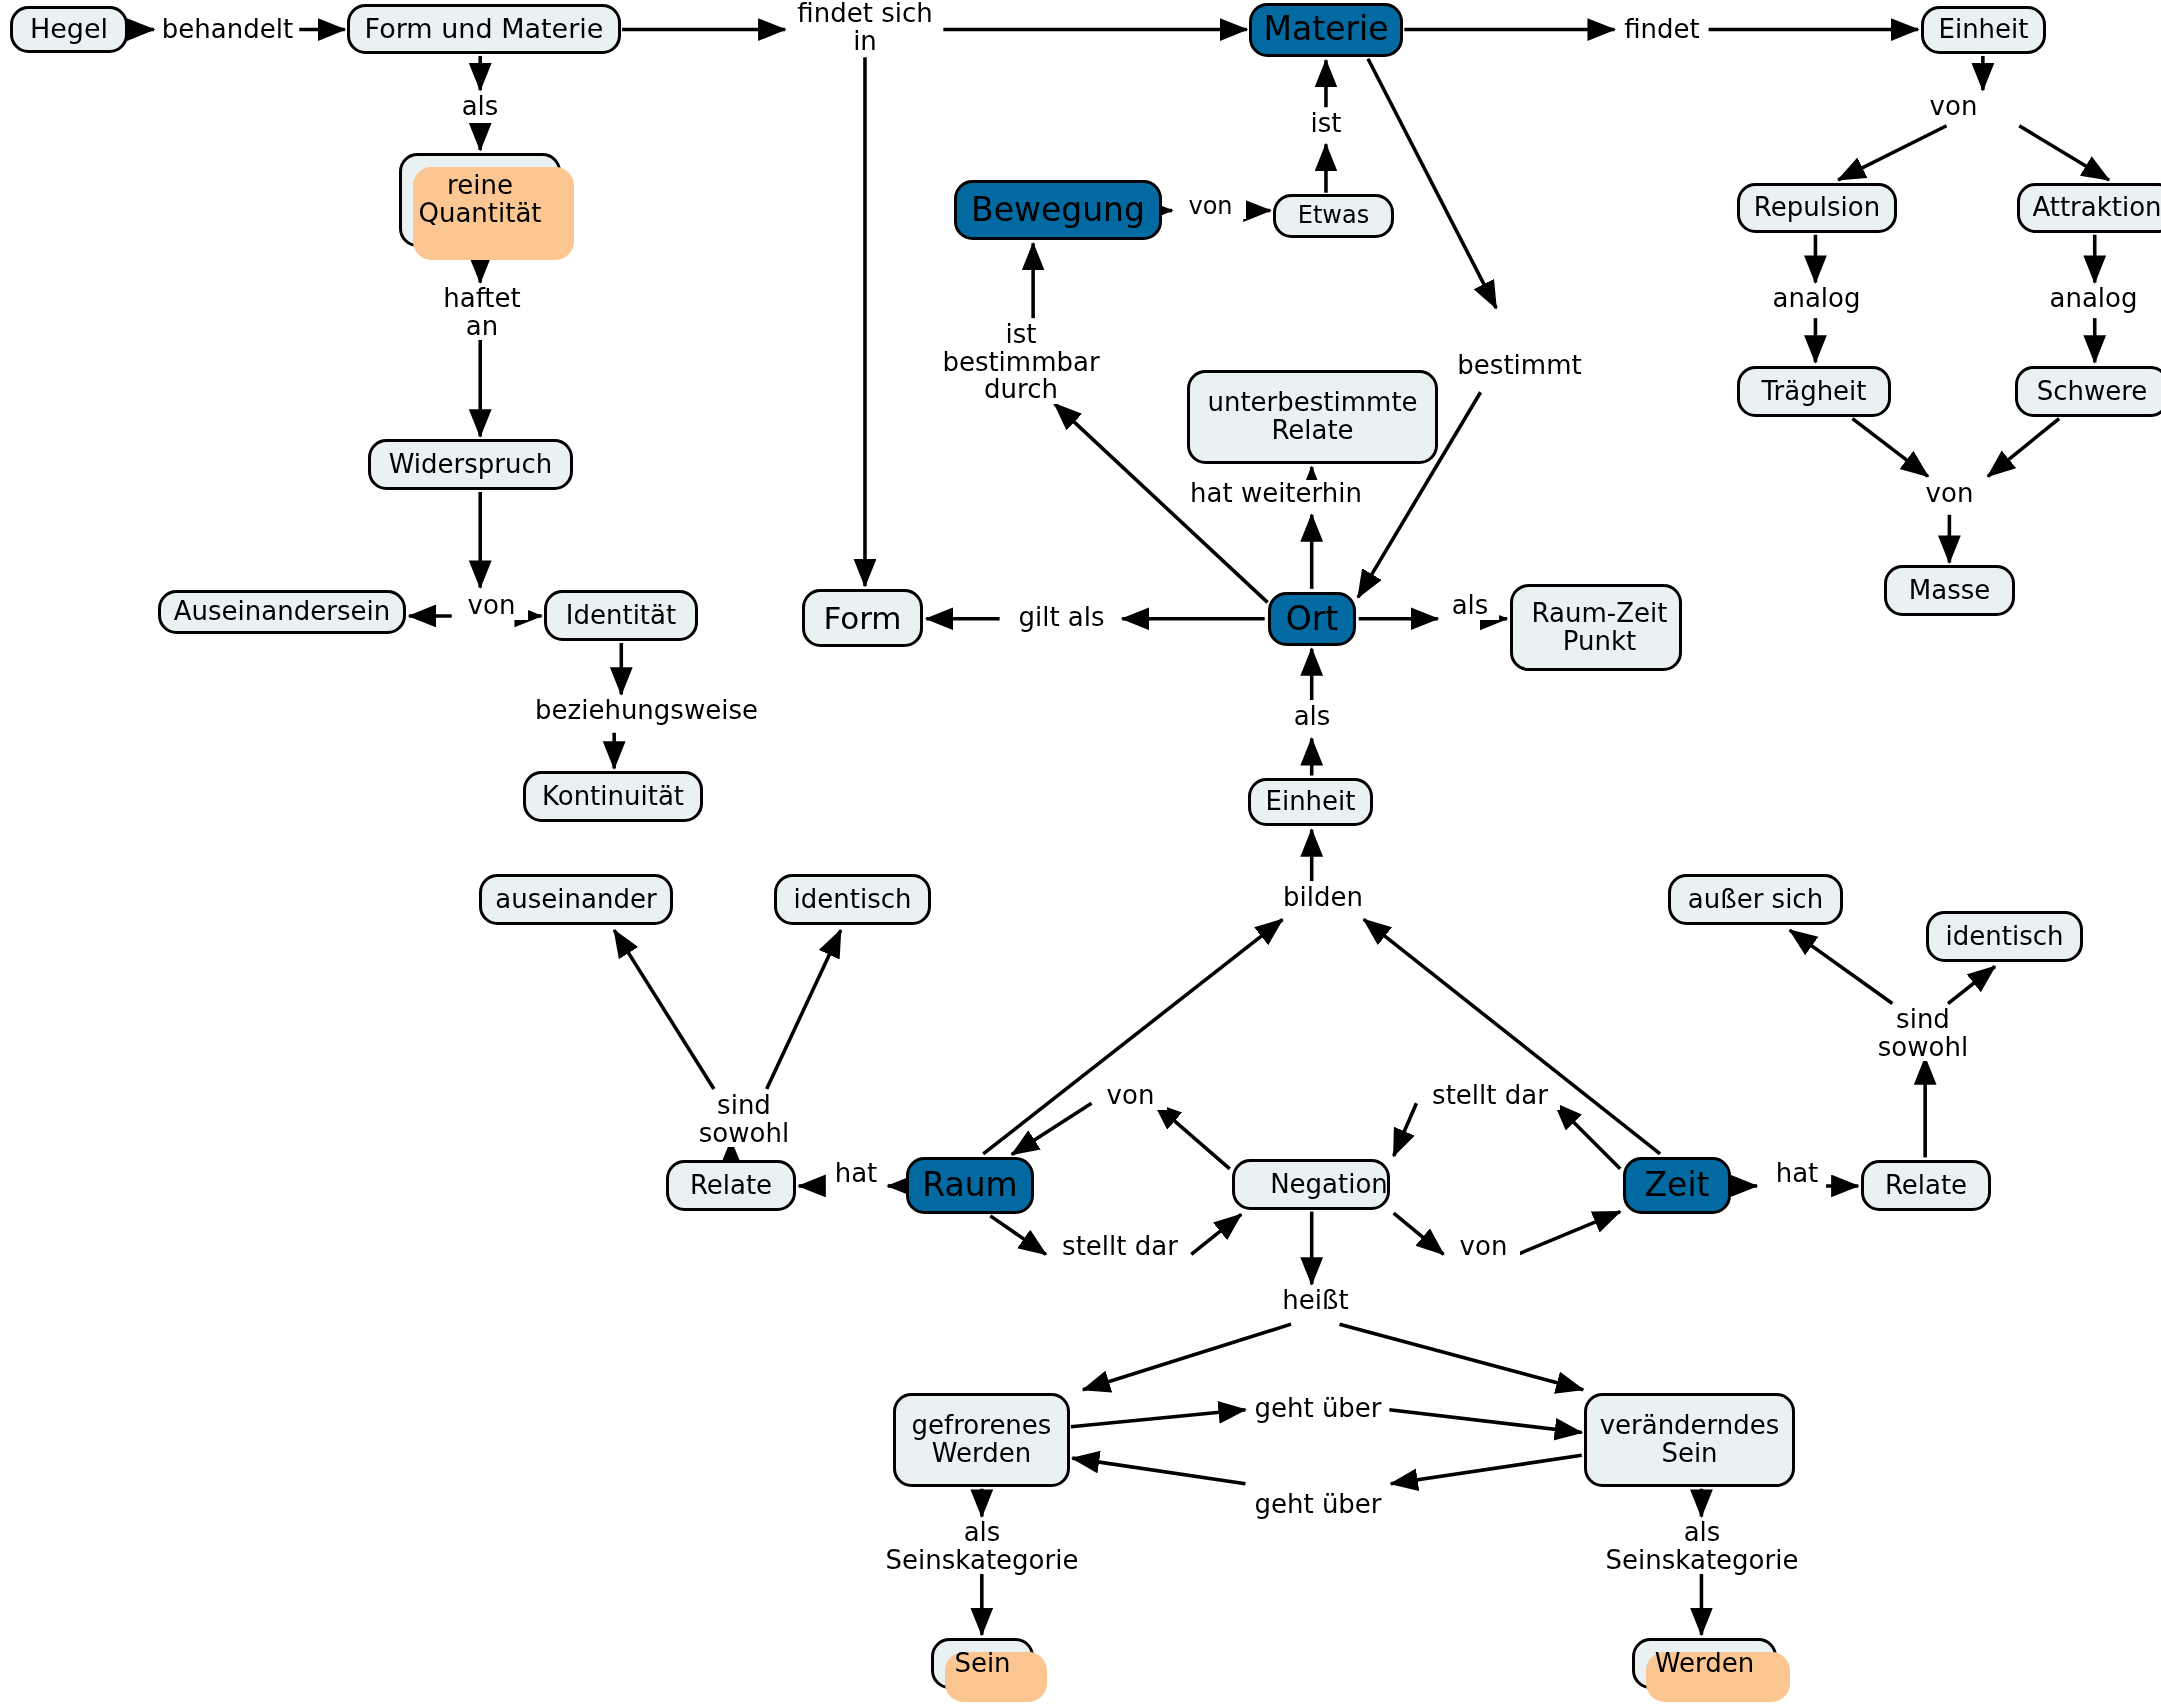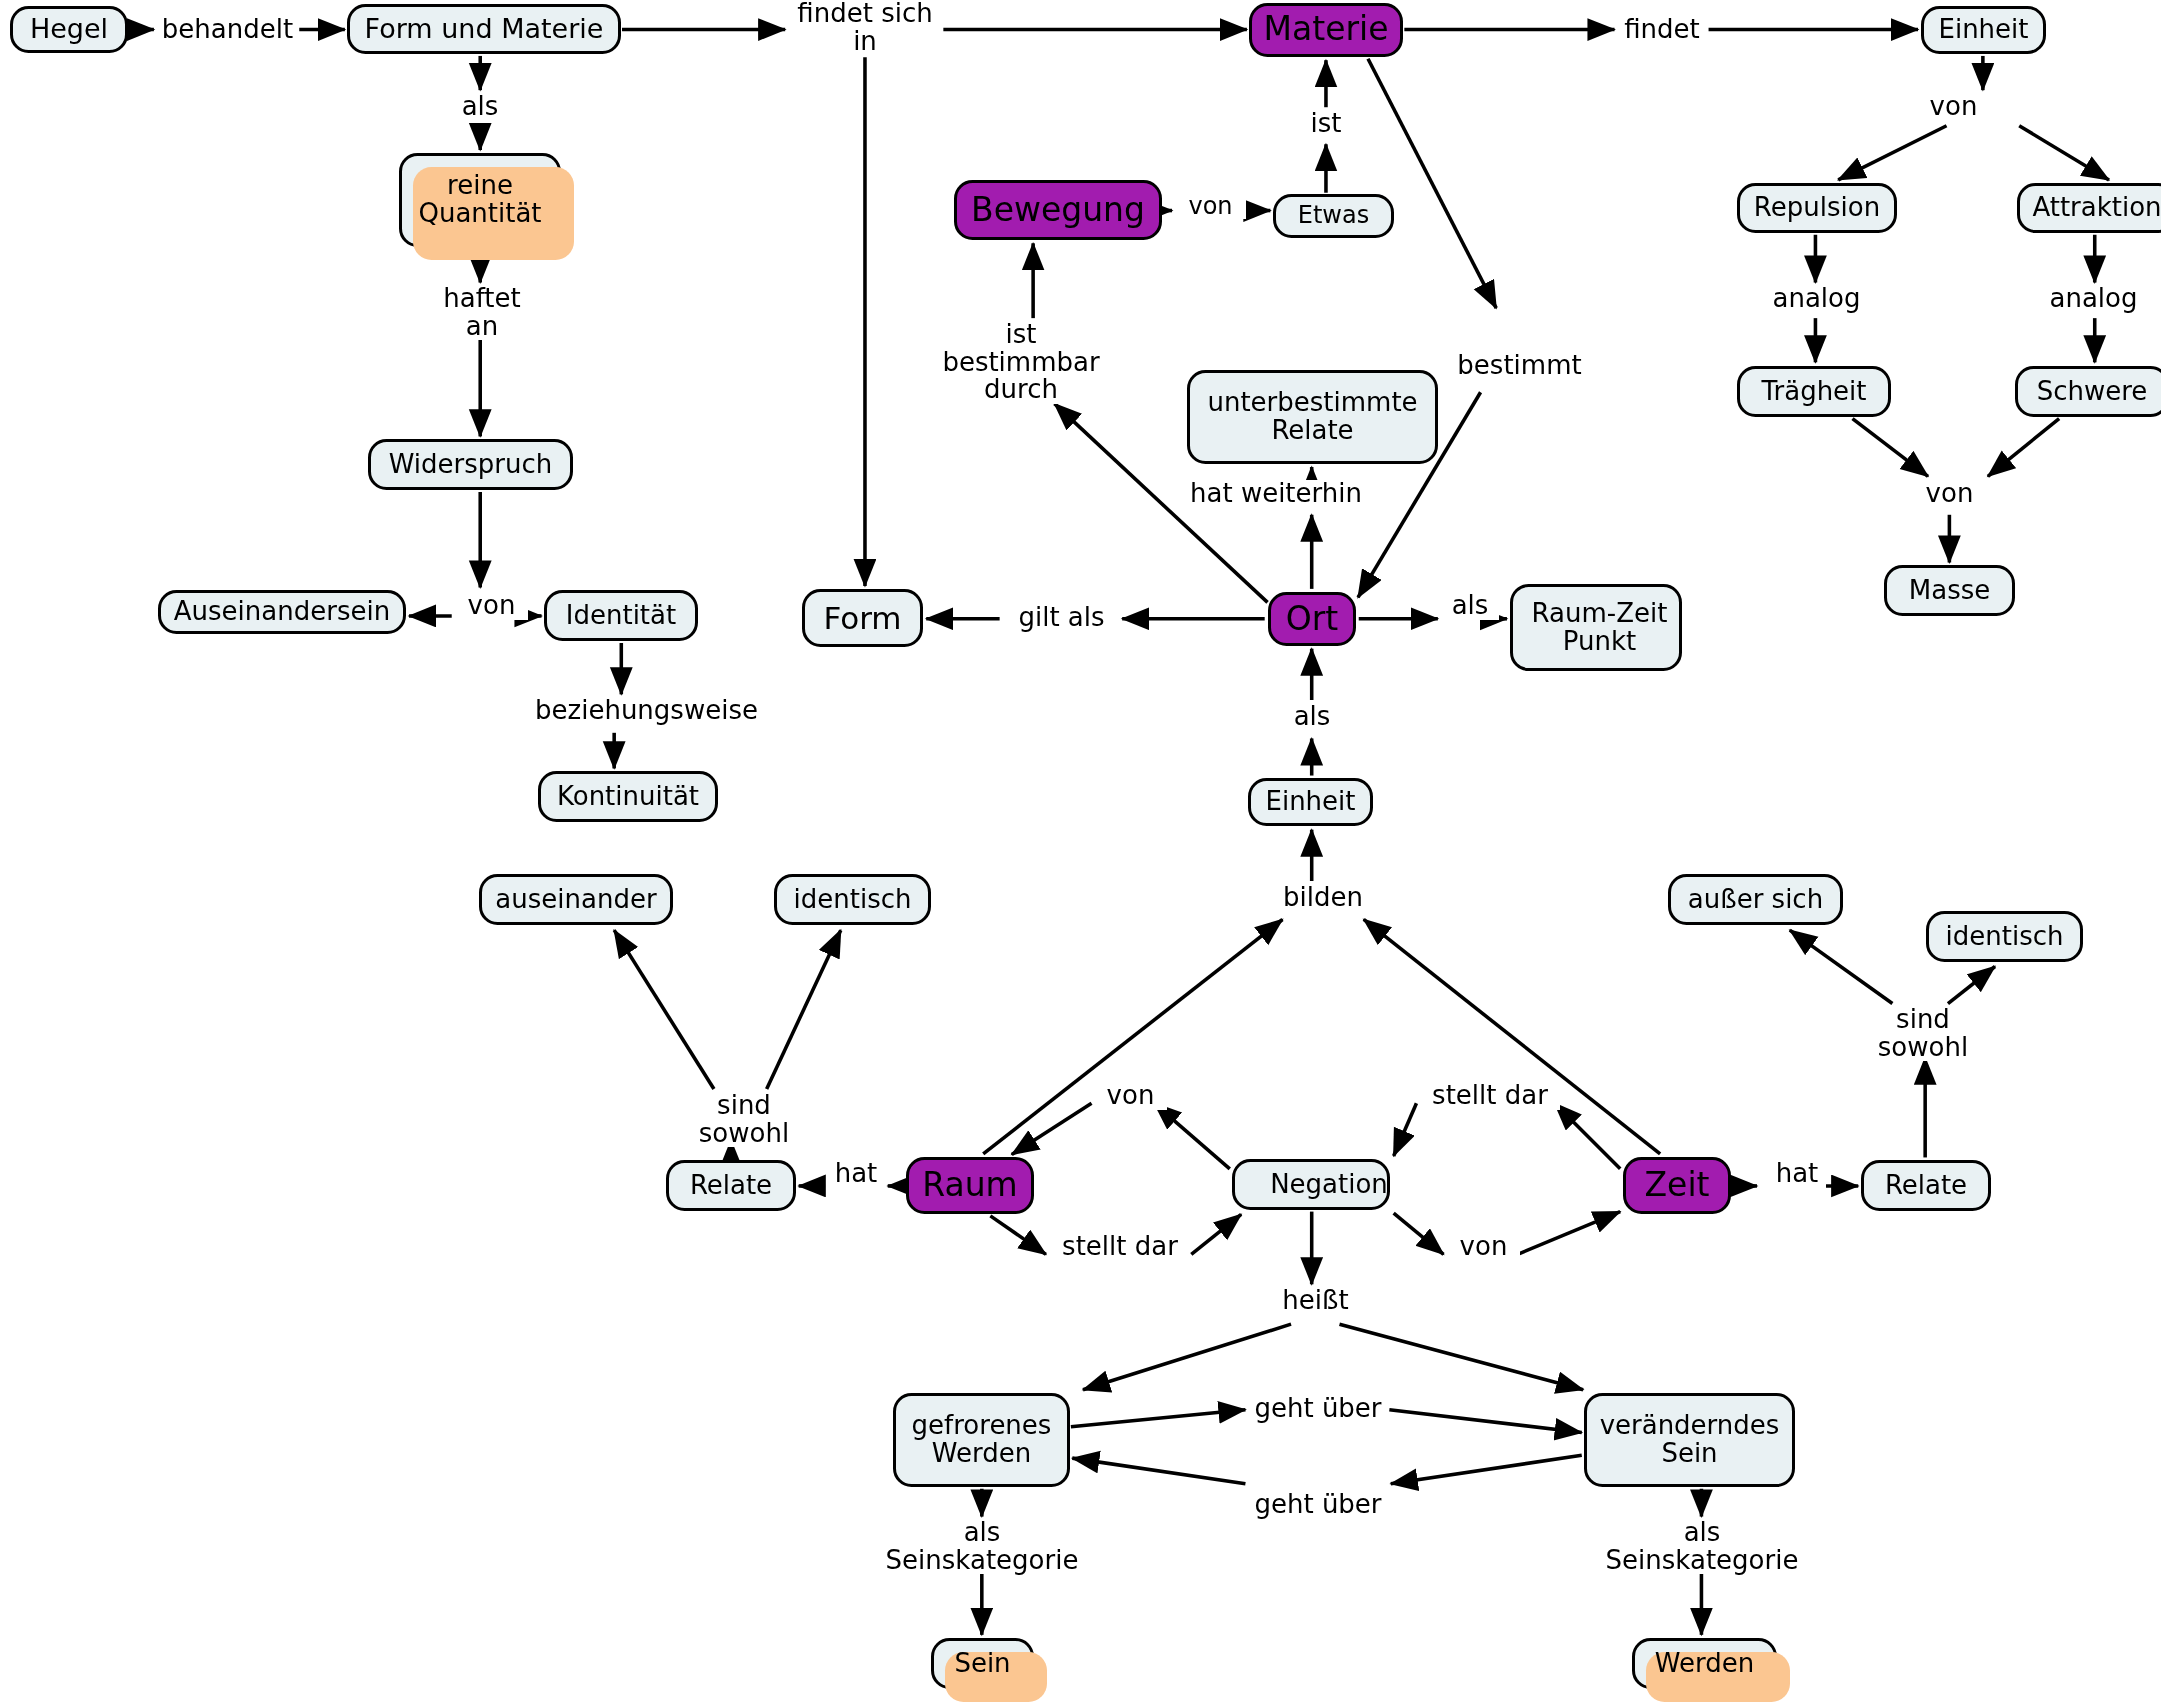--- a/index.html
+++ b/index.html
@@ -18,21 +18,21 @@
     border-radius:18.5px;
     background:#e9f1f3;
     display:flex;align-items:center;justify-content:center;
     text-align:center;
     line-height:1.06;
     color:#000000;
     font-weight:400;
     white-space:pre-line;
     z-index:3;
   }
-  .node.orange{background:#a21caf;}
+  .node.orange{background:#0369a1;}
   .node.shadow::after{
     content:"";
     position:absolute;
     left:11.4px;top:11.4px;right:-15.7px;bottom:-15.7px;
     background:#fbc691;
     border-radius:18.5px;
     z-index:-1;
   }
   .label{
     position:absolute;
@@ -184,21 +184,21 @@
 Relate</div>
       <div class="node" style="left: 1737px; top: 366px; width: 154px; height: 51px; font-size: 26px;">Trägheit</div>
       <div class="node" style="left: 2015px; top: 366px; width: 154px; height: 51px; font-size: 26px;">Schwere</div>
       <div class="node" style="left: 1884px; top: 565px; width: 131px; height: 51px; font-size: 26px;">Masse</div>
       <div class="node" style="left: 158px; top: 590px; width: 248px; height: 44px; font-size: 26px;">Auseinandersein</div>
       <div class="node" style="left: 544px; top: 590px; width: 154px; height: 51px; font-size: 26px;">Identität</div>
       <div class="node" style="left: 802px; top: 589px; width: 121px; height: 58px; font-size: 31px;">Form</div>
       <div class="node orange" style="left: 1268px; top: 592px; width: 88px; height: 54px; font-size: 33px;">Ort</div>
       <div class="node" style="left: 1510px; top: 584px; width: 172px; height: 87px; font-size: 26px; padding-left: 7px;">Raum-Zeit
 Punkt</div>
-      <div class="node" style="left: 538px; top: 771px; width: 180px; height: 51px; font-size: 26px;">Kontinuität</div>
+      <div class="node" style="left: 523px; top: 771px; width: 180px; height: 51px; font-size: 26px;">Kontinuität</div>
       <div class="node" style="left: 1248px; top: 778px; width: 125px; height: 48px; font-size: 26px;">Einheit</div>
       <div class="node" style="left: 479px; top: 874px; width: 194px; height: 51px; font-size: 26px;">auseinander</div>
       <div class="node" style="left: 774px; top: 874px; width: 157px; height: 51px; font-size: 26px;">identisch</div>
       <div class="node" style="left: 1668px; top: 874px; width: 175px; height: 51px; font-size: 26px;">außer sich</div>
       <div class="node" style="left: 1926px; top: 911px; width: 157px; height: 51px; font-size: 26px;">identisch</div>
       <div class="node" style="left: 666px; top: 1160px; width: 130px; height: 51px; font-size: 26px;">Relate</div>
       <div class="node orange" style="left: 906px; top: 1157px; width: 128px; height: 57px; font-size: 33px;">Raum</div>
       <div class="node" style="left: 1232px; top: 1159px; width: 158px; height: 51px; font-size: 26px; padding-left: 36px;">Negation</div>
       <div class="node orange" style="left: 1623px; top: 1157px; width: 108px; height: 57px; font-size: 33px;">Zeit</div>
       <div class="node" style="left: 1861px; top: 1160px; width: 130px; height: 51px; font-size: 26px;">Relate</div>

